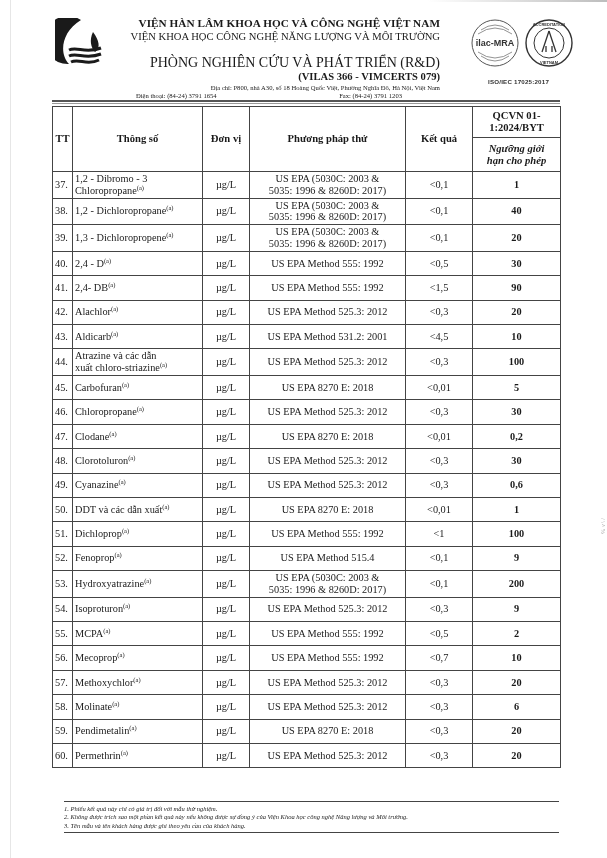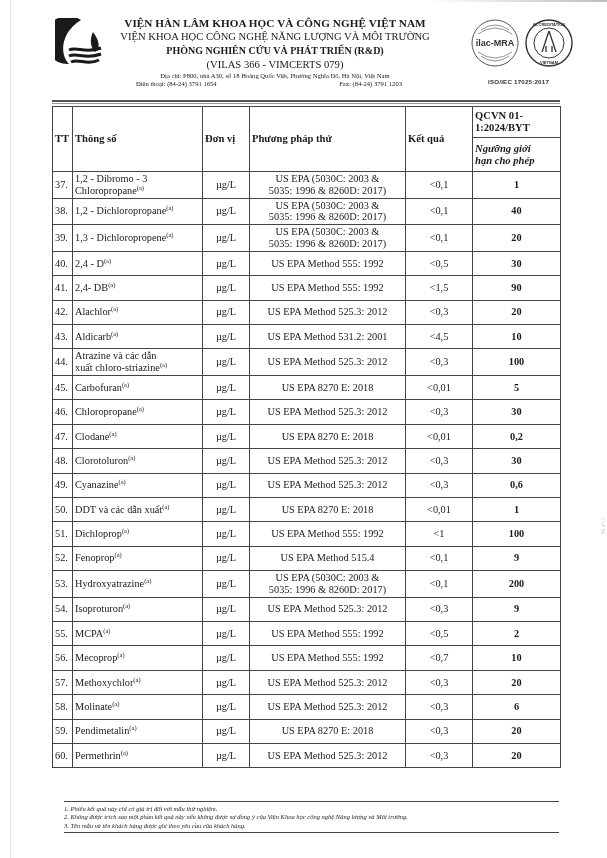--- a/index.html
+++ b/index.html
@@ -4,37 +4,37 @@
 <style>
   html, body { margin: 0; padding: 0; background: #ffffff; }
   body { width: 607px; height: 858px; position: relative; overflow: hidden;
          font-family: "Liberation Serif", "DejaVu Serif", serif; color: #1a1a1a; }
   .page-edge { position: absolute; left: 10px; top: 0; width: 1px; height: 858px; background: #e6e6e6; }
   .top-shadow { position: absolute; right: 0; top: 0; width: 180px; height: 2px; background: linear-gradient(to right, #fff, #bdbdbd); }
 
   
   .hdr { position: absolute; left: 0; top: 0; width: 607px; height: 100px; }
   .logo-left { position: absolute; left: 55px; top: 18px; width: 52px; height: 52px; }
-  .hdr-text { position: absolute; left: 110px; top: 16px; width: 330px; text-align: center; }
+  .hdr-text { position: absolute; left: 110px; top: 16px; width: 330px; text-align: right; }
   .hdr-text .l1 { font-weight: bold; font-size: 11.2px; line-height: 14px; letter-spacing: 0.05px; }
   .hdr-text .l2 { font-size: 10.6px; line-height: 13.5px; }
-  .hdr-text .l3 { font-weight: bold; font-size: 10px; line-height: 14px; }
-  .hdr-text .l4 { font-weight: normal; font-size: 10.6px; line-height: 14px; }
+  .hdr-text .l3 { font-weight: normal; font-size: 14px; line-height: 14px; margin-top: 12px; }
+  .hdr-text .l4 { font-weight: bold; font-size: 10.6px; line-height: 14px; }
   .hdr-text .l5, .hdr-text .l6 { font-size: 6.6px; line-height: 8.5px; }
   .l6 { display: flex; justify-content: space-between; padding: 0 38px 0 26px; }
   .logo-ilac { position: absolute; left: 470px; top: 18px; width: 50px; height: 50px; }
   .logo-boa { position: absolute; left: 524px; top: 18px; width: 50px; height: 50px; }
   .iso { position: absolute; left: 488px; top: 78px; font-family: "Liberation Sans", sans-serif; font-size: 6.2px; font-weight: bold; color: #333; letter-spacing: 0.2px; }
   .hdr-rule { position: absolute; left: 52px; top: 100px; width: 508px; height: 2px; background: #555; }
   .hdr-rule2 { position: absolute; left: 52px; top: 103px; width: 508px; height: 1px; background: #999; }
 
   
   table.res { position: absolute; left: 52px; top: 106px; width: 508px; border-collapse: collapse; table-layout: fixed; }
   table.res td, table.res th { border: 1px solid #444; padding: 0 2px; font-size: 10.3px; line-height: 11.8px; vertical-align: middle; }
-  table.res th { font-weight: bold; font-size: 10.6px; text-align: left; }
+  table.res th { font-weight: bold; font-size: 10.6px; text-align: center; }
   th.qcvn { height: 30px; line-height: 12.5px; }
   th.ngg { height: 33px; line-height: 13.5px; font-style: italic; }
   td.tt { text-align: left; padding-left: 2px; }
   td.name { text-align: left; padding-left: 5px; }
   td.unit, td.method, td.res { text-align: center; }
   td.lim { text-align: center; font-weight: bold; }
   tr.r1 td { height: 23.4px; }
   tr.r2 td { height: 25.6px; }
   sup { font-size: 6.5px; line-height: 0; vertical-align: 4px; }
 

